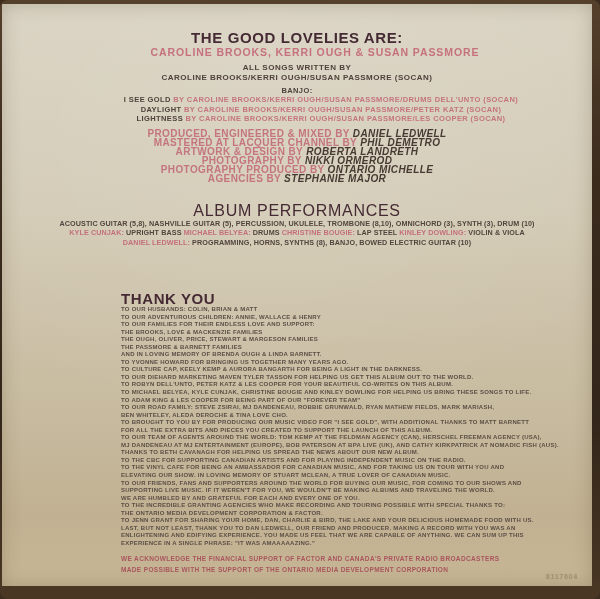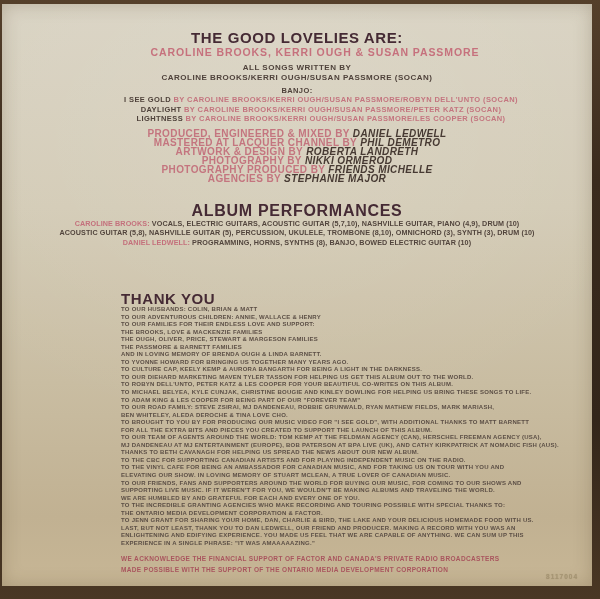--- a/index.html
+++ b/index.html
@@ -5,20 +5,21 @@
   html,body{margin:0;padding:0;}
   body{
     width:600px;height:599px;
     background:#3c2d1f;
     font-family:"Liberation Sans", sans-serif;
     position:relative;overflow:hidden;
   }
   .photo-frame{
     position:absolute;inset:0;
     background:linear-gradient(180deg,#55402b 0%,#3a2b1d 30%,#33261a 70%,#4a3724 100%);
+    border-radius:8px;
   }
   .sleeve{
     position:absolute;left:2px;top:4px;right:8px;bottom:13px;
     background:
       radial-gradient(120% 90% at 45% 20%, rgba(255,255,255,0.10), rgba(0,0,0,0) 60%),
       linear-gradient(180deg,#d9d3c3 0%,#d3cbb6 35%,#c9bda2 65%,#c1b192 88%,#c7b695 100%);
     box-shadow:inset 0 0 18px rgba(80,60,30,0.25);
   }
   .blk{position:absolute;left:0;right:0;text-align:center;white-space:nowrap;}
   .title{
@@ -33,21 +34,21 @@
   .except{top:82px;font-size:7.5px;font-weight:700;letter-spacing:0.4px;line-height:9.4px;}
   .except .except-label{color:#4f423b;}
   .except .song{color:#4f423b;margin-left:48px;}
   .except .credit{color:#c4757f;}
   .production{
     top:125px;font-size:10px;font-weight:700;letter-spacing:0.4px;line-height:9px;
   }
   .production .lbl{color:#c4757f;}
   .production .nm{color:#473a33;font-style:italic;}
   .perf-heading{
-    top:198px;font-size:16px;font-weight:700;letter-spacing:0.7px;color:#452a34;
+    top:198px;font-size:16px;font-weight:400;letter-spacing:0.7px;color:#452a34;
   }
   .perf-lines{
     top:215px;font-size:7.2px;font-weight:700;letter-spacing:0.1px;line-height:9.4px;color:#52453d;
   }
   .perf-lines .pink{color:#c4707c;}
   .ty-heading{
     top:286px;left:119px;right:auto;text-align:left;
     font-size:15px;font-weight:700;letter-spacing:0.6px;color:#452a34;
   }
   .ty-lines{
@@ -74,39 +75,39 @@
     <div class="blk members">CAROLINE BROOKS, KERRI OUGH &amp; SUSAN PASSMORE</div>
 
     <div class="blk written">
       <div>ALL SONGS WRITTEN BY</div>
       <div>CAROLINE BROOKS/KERRI OUGH/SUSAN PASSMORE (SOCAN)</div>
     </div>
 
     <div class="blk except">
       <div class="except-label">BANJO:</div>
       <div id="except-lines">
-          <div><span class="song">I SEE GOLD </span><span class="credit">BY CAROLINE BROOKS/KERRI OUGH/SUSAN PASSMORE/ROBYN DELL'UNTO (SOCAN)</span></div>
+          <div><span class="song">I SEE GOLD </span><span class="credit">BY CAROLINE BROOKS/KERRI OUGH/SUSAN PASSMORE/DRUMS DELL'UNTO (SOCAN)</span></div>
           <div><span class="song">DAYLIGHT </span><span class="credit">BY CAROLINE BROOKS/KERRI OUGH/SUSAN PASSMORE/PETER KATZ (SOCAN)</span></div>
           <div><span class="song">LIGHTNESS </span><span class="credit">BY CAROLINE BROOKS/KERRI OUGH/SUSAN PASSMORE/LES COOPER (SOCAN)</span></div>
         </div>
     </div>
 
     <div class="blk production" id="production-lines">
         <div><span class="lbl">PRODUCED, ENGINEERED &amp; MIXED BY </span><span class="nm">DANIEL LEDWELL</span></div>
         <div><span class="lbl">MASTERED AT LACQUER CHANNEL BY </span><span class="nm">PHIL DEMETRO</span></div>
         <div><span class="lbl">ARTWORK &amp; DESIGN BY </span><span class="nm">ROBERTA LANDRETH</span></div>
         <div><span class="lbl">PHOTOGRAPHY BY </span><span class="nm">NIKKI ORMEROD</span></div>
-        <div><span class="lbl">PHOTOGRAPHY PRODUCED BY </span><span class="nm">FRIENDS MICHELLE</span></div>
+        <div><span class="lbl">PHOTOGRAPHY PRODUCED BY </span><span class="nm">ONTARIO MICHELLE</span></div>
         <div><span class="lbl">AGENCIES BY </span><span class="nm">STEPHANIE MAJOR</span></div>
       </div>
 
     <div class="blk perf-heading">ALBUM PERFORMANCES</div>
     <div class="blk perf-lines" id="perf-lines">
-        <div><span class="pink">CAROLINE BROOKS:</span><span> VOCALS, ELECTRIC GUITARS, ACOUSTIC GUITAR (5,7,10), NASHVILLE GUITAR, PIANO (4,9), DRUM (10)</span></div>
         <div><span>ACOUSTIC GUITAR (5,8), NASHVILLE GUITAR (5), PERCUSSION, UKULELE, TROMBONE (8,10), OMNICHORD (3), SYNTH (3), DRUM (10)</span></div>
+        <div><span class="pink">KYLE CUNJAK:</span><span> UPRIGHT BASS </span><span class="pink">MICHAEL BELYEA:</span><span> DRUMS </span><span class="pink">CHRISTINE BOUGIE:</span><span> LAP STEEL </span><span class="pink">KINLEY DOWLING:</span><span> VIOLIN &amp; VIOLA</span></div>
         <div><span class="pink">DANIEL LEDWELL:</span><span> PROGRAMMING, HORNS, SYNTHS (8), BANJO, BOWED ELECTRIC GUITAR (10)</span></div>
       </div>
 
     <div class="blk ty-heading">THANK YOU</div>
     <div class="blk ty-lines" id="ty-lines">
         <div>TO OUR HUSBANDS: COLIN, BRIAN &amp; MATT</div>
         <div>TO OUR ADVENTUROUS CHILDREN: ANNIE, WALLACE &amp; HENRY</div>
         <div>TO OUR FAMILIES FOR THEIR ENDLESS LOVE AND SUPPORT:</div>
         <div>THE BROOKS, LOVE &amp; MACKENZIE FAMILIES</div>
         <div>THE OUGH, OLIVER, PRICE, STEWART &amp; MARGESON FAMILIES</div>

